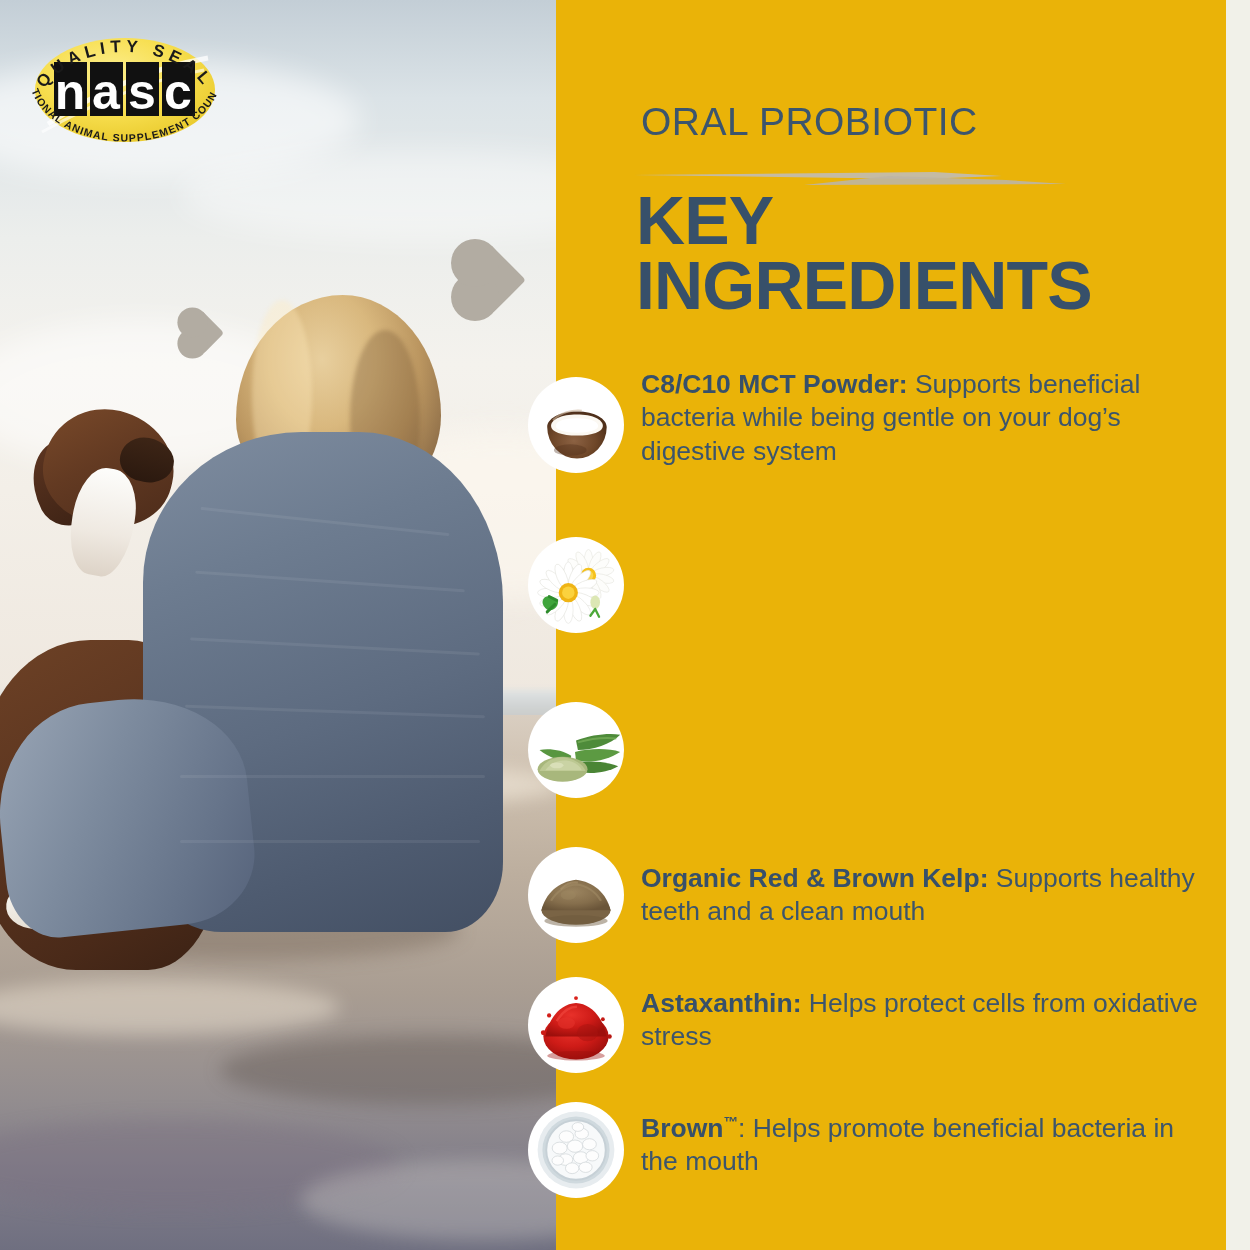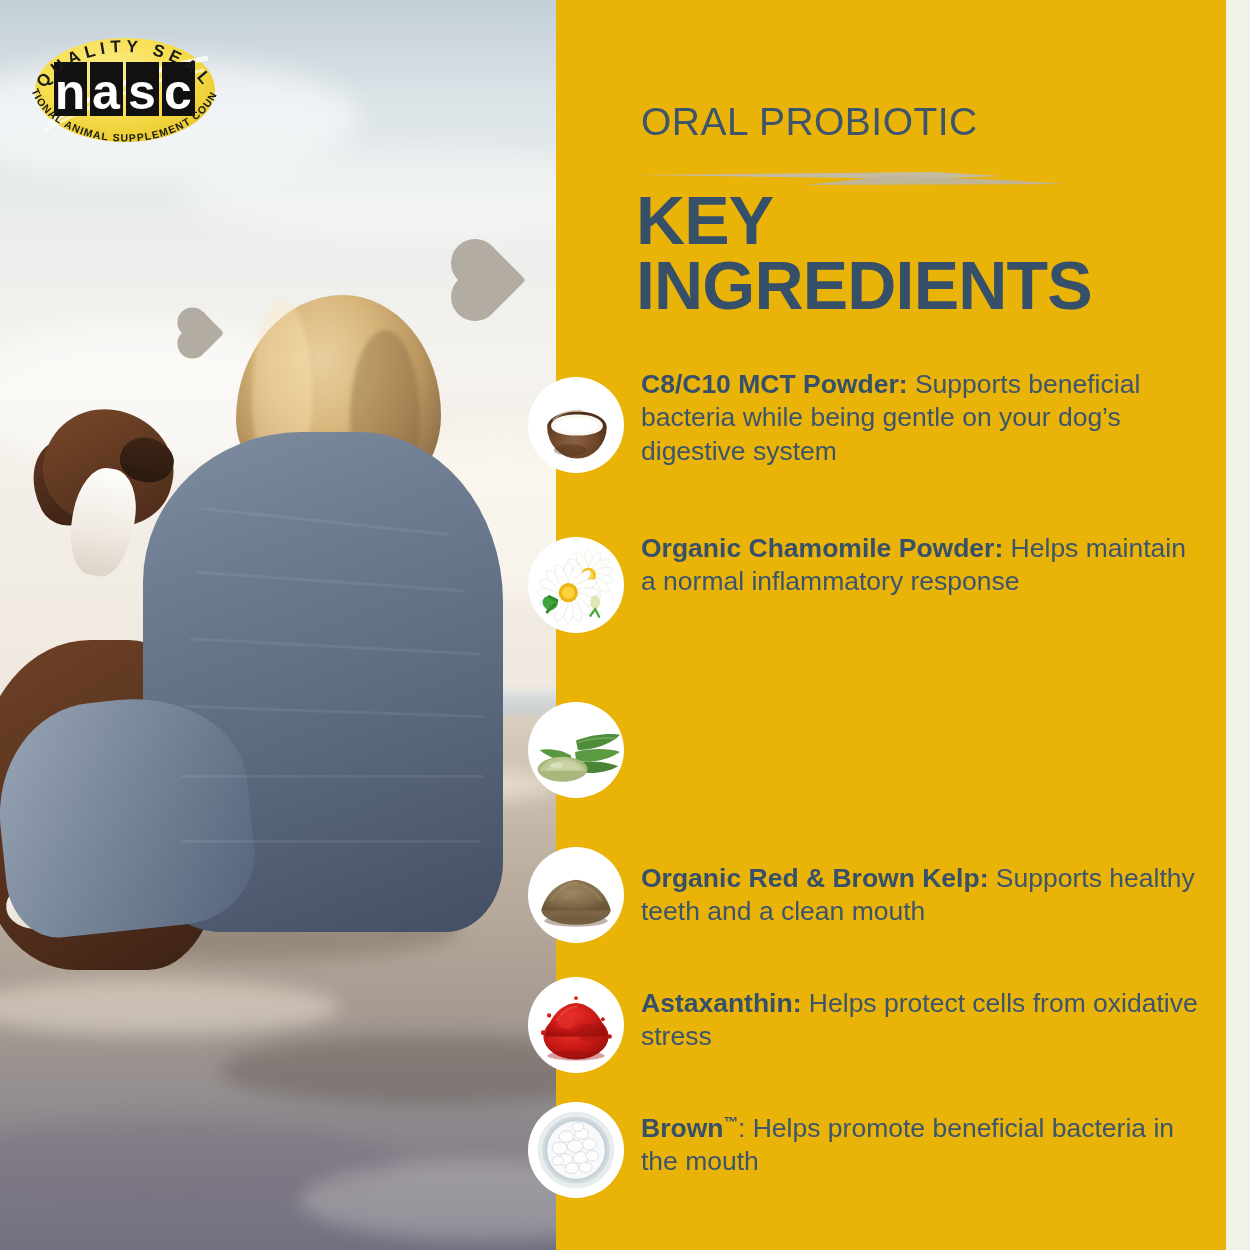--- a/index.html
+++ b/index.html
@@ -342,21 +342,20 @@
       </svg>
     </div>
 
     <div class="headline">
       <div>KEY</div>
       <div>INGREDIENTS</div>
     </div>
 
     <div class="ingredients" id="ing-text-container">
         <div class="ing-text" style="top: 368px;"><span class="ing-name">C8/C10 MCT Powder:</span><span> Supports beneficial bacteria while being gentle on your dog’s digestive system</span></div>
-        <div class="ing-text" style="top: 532px;"><span class="ing-name">Organic Chamomile Powder:</span><span> Helps maintain a normal inflammatory response</span></div>
         <div class="ing-text" style="top: 862px;"><span class="ing-name">Organic Red &amp; Brown Kelp:</span><span> Supports healthy teeth and a clean mouth</span></div>
         <div class="ing-text" style="top: 987px;"><span class="ing-name">Astaxanthin:</span><span> Helps protect cells from oxidative stress</span></div>
         <div class="ing-text" style="top: 1112px;"><span class="ing-name">Brown</span><span class="tm ing-name">™</span><span>: Helps promote beneficial bacteria in the mouth</span></div>
       </div>
   </div>
 
   <div id="icon-container">
       <div class="icon-bubble" style="left: 528px; top: 377px; width: 96px; height: 96px;">
         <div class="icon-art">
       <svg viewBox="0 0 100 100">

